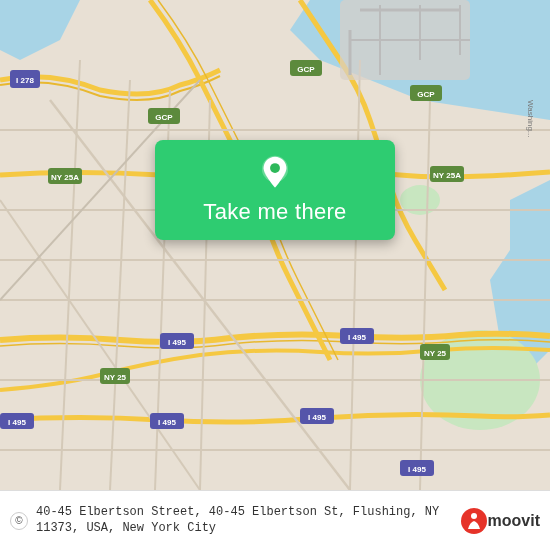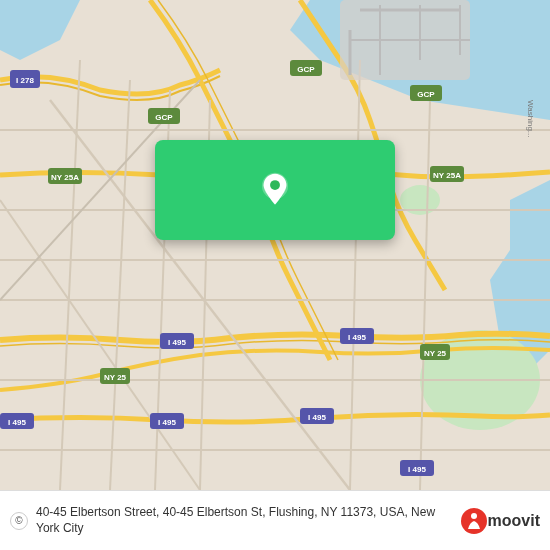--- a/index.html
+++ b/index.html
@@ -89,20 +89,21 @@
       font-size: 10px;
       color: #555;
       flex-shrink: 0;
     }
 
     #address-text {
       font-size: 12px;
       color: #333;
       flex: 1;
       line-height: 1.3;
+      font-family: Liberation Mono, monospace;
     }
 
     #moovit-logo {
       display: flex;
       align-items: center;
       flex-shrink: 0;
     }
 
     #moovit-icon {
       width: 28px;
@@ -226,20 +227,21 @@
 
   <div id="cta-button-container">
     <button id="cta-button">
 
       <svg id="map-pin-icon" viewBox="0 0 36 44" xmlns="http://www.w3.org/2000/svg">
         <circle cx="18" cy="17" r="16" fill="white" opacity="0.25"></circle>
         <circle cx="18" cy="17" r="14" fill="white" opacity="0.2"></circle>
         <path d="M18 2 C10.3 2 4 8.3 4 16 C4 24 18 40 18 40 C18 40 32 24 32 16 C32 8.3 25.7 2 18 2 Z" fill="white"></path>
         <circle cx="18" cy="16" r="6" fill="#2db85a"></circle>
       </svg>
+      <span id="cta-label">Take me there</span>
     </button>
   </div>
 </div>
 
 <div id="bottom-bar">
   <div id="osm-icon">©</div>
   <div id="address-text">40-45 Elbertson Street, 40-45 Elbertson St, Flushing, NY 11373, USA, New York City</div>
   <div id="moovit-logo">
 
     <svg id="moovit-icon" viewBox="0 0 28 28" xmlns="http://www.w3.org/2000/svg">

